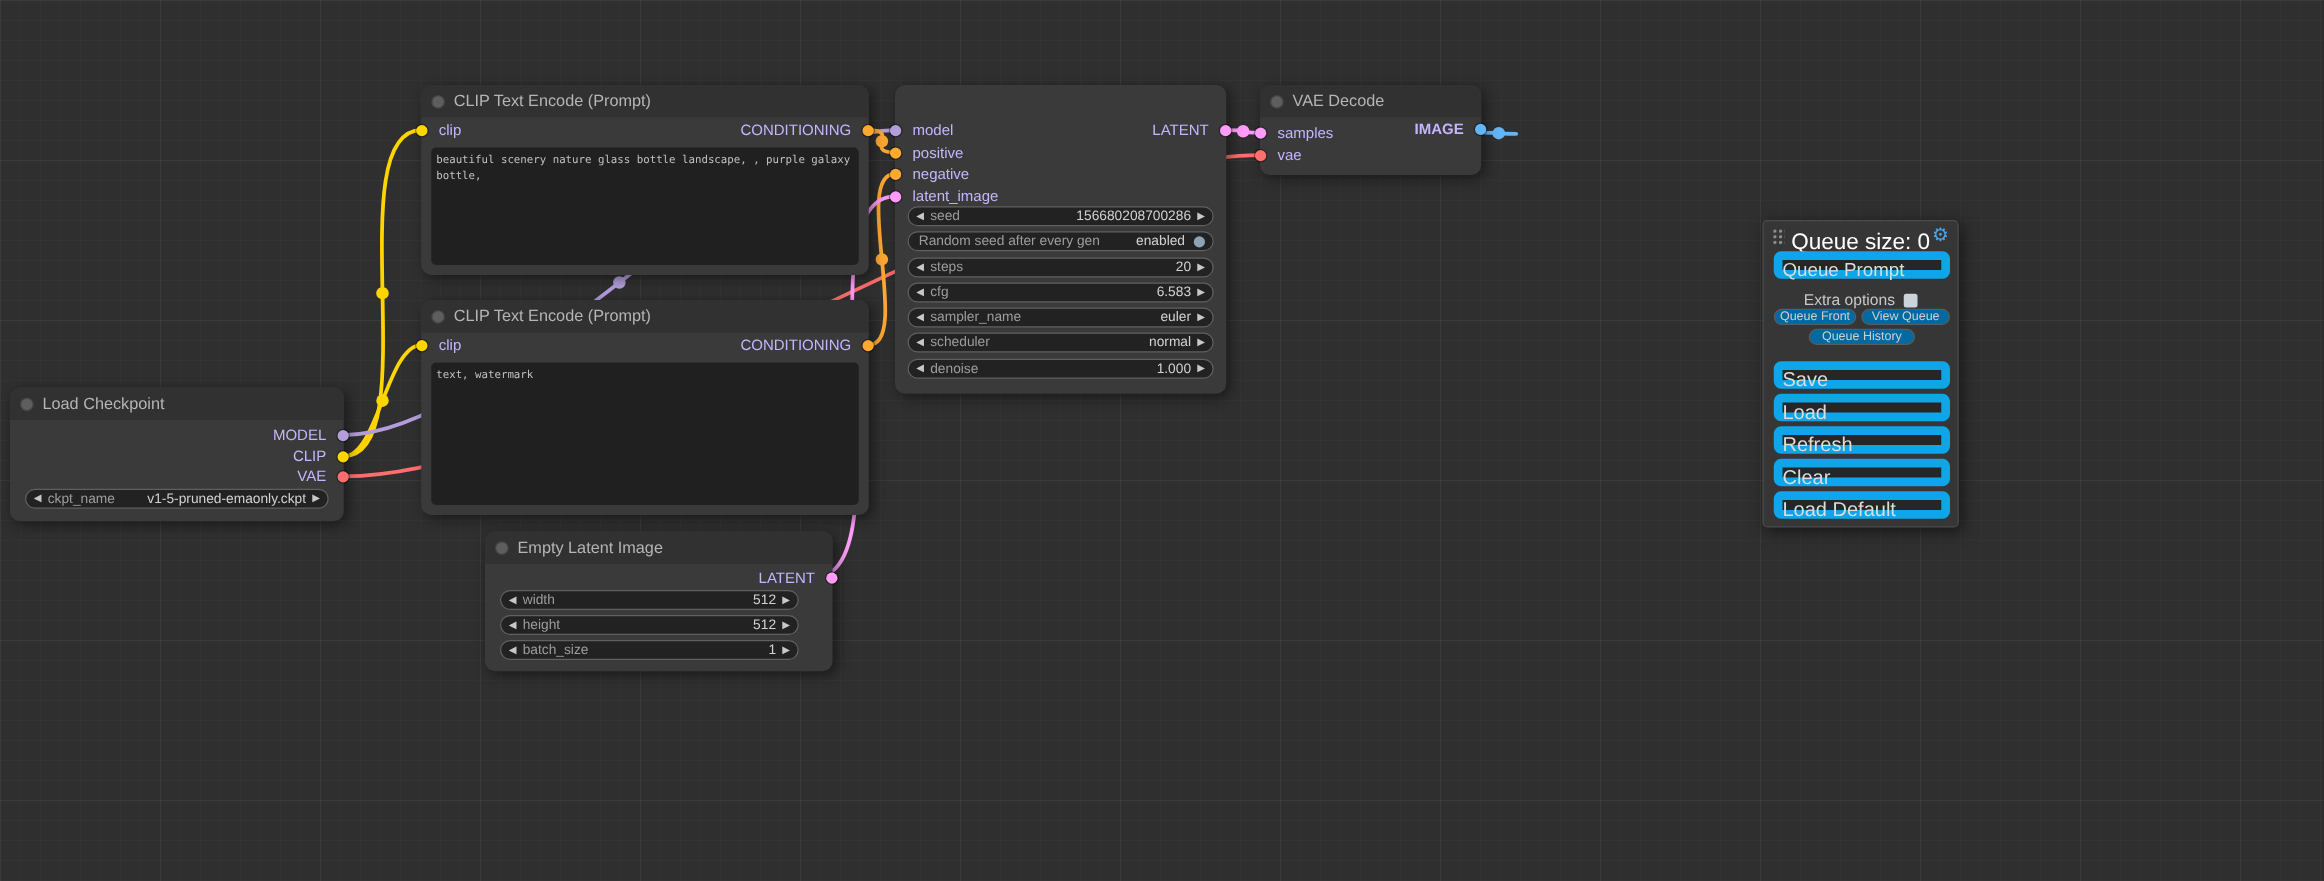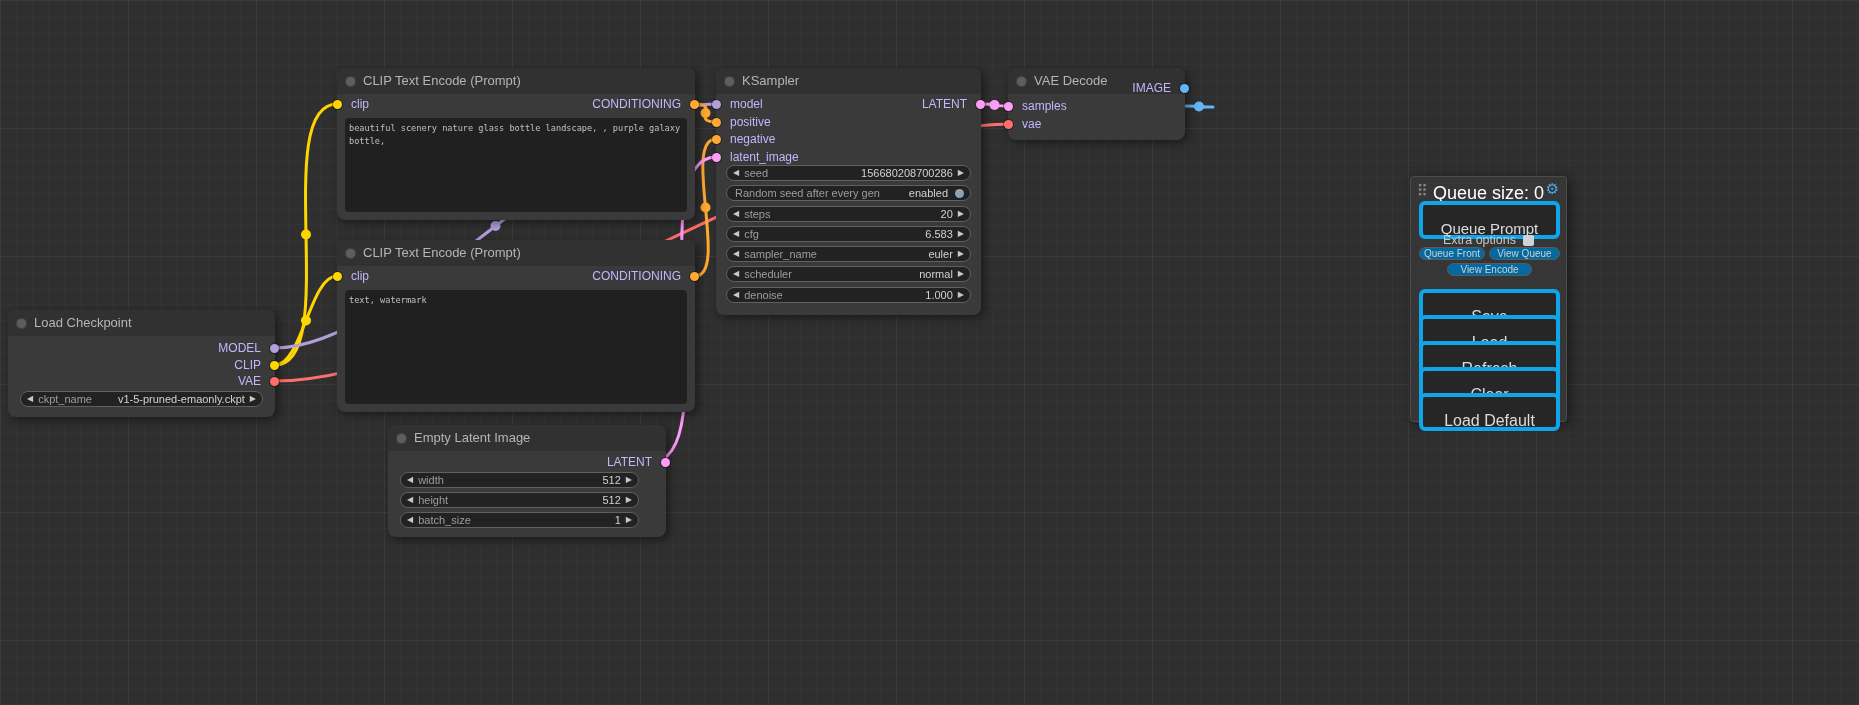--- a/index.html
+++ b/index.html
@@ -39,22 +39,22 @@
   #queue-panel{position:absolute;left:1410px;top:176px;width:157px;height:246px;background:#363636;
     border:1px solid #4c4c4c;border-radius:4px;box-shadow:3px 3px 12px rgba(0,0,0,0.5);
     box-sizing:border-box;z-index:3;}
   .qp-drag{position:absolute;left:7px;top:6px;width:10px;height:13px;
     background-image:radial-gradient(circle at 2px 2px,#8f8f8f 1.1px,transparent 1.5px);
     background-size:4.5px 4.5px;}
   .qp-title{position:absolute;top:6px;left:0;right:0;text-align:center;font-size:18px;color:#ffffff;}
   .qp-gear{position:absolute;right:7px;top:3px;font-size:15px;line-height:17px;cursor:pointer;}
   button{font-family:"Liberation Sans",sans-serif;cursor:pointer;}
   .qp-btn{position:absolute;left:8px;width:141px;height:22px;background:#262626;
-    border:4px solid #0ea5e9;border-radius:6px;color:#dcdcdc;text-align:center;
-    box-sizing:border-box;font-size:16px;line-height:18px;padding:15px;}
+    border:7px solid #0ea5e9;border-radius:6px;color:#dcdcdc;text-align:left;
+    box-sizing:border-box;font-size:16px;line-height:18px;padding:0;}
   .qp-sm{position:absolute;height:13px;background:#0369a1;border:1px solid #5b5b5b;
     border-radius:7px;color:#cfcfcf;font-size:10px;line-height:10px;padding:0;box-sizing:border-box;}
   .qp-extra{position:absolute;top:56px;left:0;right:0;text-align:center;font-size:12.5px;color:#c8c8c8;height:13px;}
   .qp-check{display:inline-block;width:11px;height:11px;background:#ccd3d9;border-radius:2px;
     margin-left:7px;vertical-align:-2px;}
 </style>
 </head>
 <body>
 
 <div id="canvas">
@@ -159,24 +159,20 @@
     </div>
     <div class="widget" style="left:12px;top:87px;width:239px;">
       <span class="warrow">◀</span>
       <span class="wlabel">batch_size</span>
       <span class="wvalue">1</span>
       <span class="warrow">▶</span>
     </div>
   </div>
 
   <div class="node" style="left:716px;top:68px;width:265px;height:247px;">
-    <div class="node-title">
-      <span class="collapse-dot"></span>
-      <span>KSampler</span>
-    </div>
     <div class="slot in" style="top:28px;">
       <span class="slot-dot" style="background: rgb(179, 157, 219);"></span>
       <span>model</span>
     </div>
     <div class="slot in" style="top:46px;">
       <span class="slot-dot" style="background: rgb(255, 169, 49);"></span>
       <span>positive</span>
     </div>
     <div class="slot in" style="top:63px;">
       <span class="slot-dot" style="background: rgb(255, 169, 49);"></span>
@@ -239,37 +235,37 @@
       <span>VAE Decode</span>
     </div>
     <div class="slot in" style="top:30px;">
       <span class="slot-dot" style="background: rgb(255, 156, 249);"></span>
       <span>samples</span>
     </div>
     <div class="slot in" style="top:48px;">
       <span class="slot-dot" style="background: rgb(255, 110, 110);"></span>
       <span>vae</span>
     </div>
-    <div class="slot out" style="top:12px;">
+    <div class="slot out" style="top:27px;font-weight:bold;">
       <span>IMAGE</span>
       <span class="slot-dot" style="background: rgb(100, 181, 246);"></span>
     </div>
   </div>
 
 
   <div id="queue-panel">
     <div class="qp-drag"></div>
     <div class="qp-title">Queue size: 0</div>
     <div class="qp-gear" style="color: rgb(77, 166, 232);">⚙</div>
     <button class="qp-btn" style="top:24px;font-size:15px;">Queue Prompt</button>
     <div class="qp-extra">
       <span>Extra options</span><span class="qp-check"></span>
     </div>
     <button class="qp-sm" style="left:8px;top:70px;width:66px;">Queue Front</button>
     <button class="qp-sm" style="left:78px;top:70px;width:71px;">View Queue</button>
-    <button class="qp-sm" style="left:36px;top:86px;width:85px;">View Encode</button>
+    <button class="qp-sm" style="left:36px;top:86px;width:85px;">Queue History</button>
     <button class="qp-btn" style="top:112px;">Save</button>
     <button class="qp-btn" style="top:138px;">Load</button>
     <button class="qp-btn" style="top:164px;">Refresh</button>
     <button class="qp-btn" style="top:190px;">Clear</button>
     <button class="qp-btn" style="top:216px;">Load Default</button>
   </div>
 </div>
 
 </body></html>

